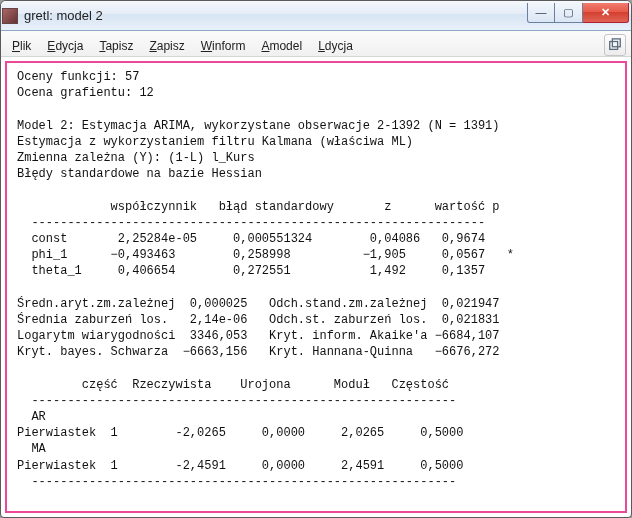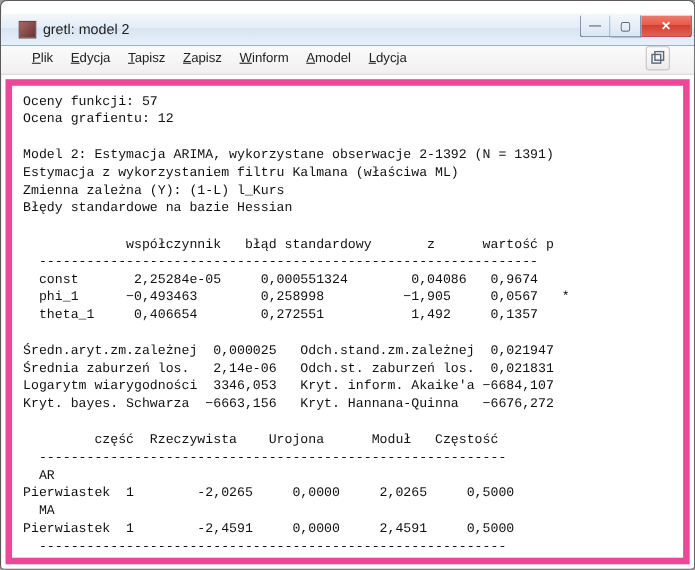--- a/index.html
+++ b/index.html
@@ -23,22 +23,21 @@
     display: flex;
     flex-direction: column;
   }
   .titlebar {
     height: 30px;
     background: linear-gradient(to bottom, #f5f8fc 0%, #e4ecf7 45%, #d7e4f3 46%, #e8f0fa 100%);
     border-bottom: 1px solid #8ea7c5;
     border-radius: 5px 5px 0 0;
     display: flex;
     align-items: center;
-    padding: 0 0 0 16px;
-    margin-top: 11px;
+    padding: 0 0 0 1px;
   }
   .titlebar .app-icon {
     width: 16px; height: 16px;
     background: linear-gradient(135deg,#a66,#633);
     border: 1px solid #644;
     margin-right: 6px;
   }
   .titlebar .title {
     flex: 1;
     color: #222;
@@ -63,43 +62,43 @@
     background: linear-gradient(to bottom,#f07b6e 0%,#e65b4c 45%,#d23e2e 46%,#e26355 100%);
     border-color: #a23;
     color: #fff;
     font-weight: bold;
   }
   .menubar {
     height: 26px;
     background: linear-gradient(to bottom,#fbfbfb,#f0f0f0);
     border-bottom: 1px solid #d6d6d6;
     display: flex;
-    align-items: flex-start;
-    padding: 0 20px;
+    align-items: flex-end;
+    padding: 0 3px;
   }
   .menuitem {
     padding: 3px 8px;
     color: #222;
     cursor: default;
   }
   .menuitem u { text-decoration: underline; }
   .menubar .spacer { flex: 1; }
   .toolbtn {
     width: 22px; height: 22px;
     border: 1px solid #c5c5c5;
     border-radius: 3px;
     background: linear-gradient(to bottom,#fdfdfd,#ececec);
     display: flex; align-items: center; justify-content: center;
     margin-right: 2px;
   }
   .toolbtn svg { width: 14px; height: 14px; stroke:#5b6b7e; fill:none; stroke-width:1.5; }
   .content {
     flex: 1;
     margin: 4px;
-    border: 6px solid #ec4899;
+    border: 2px solid #ec4899;
     background: #fff;
     padding: 6px 10px;
     font-family: "Courier New", monospace;
     font-size: 12px;
     line-height: 1.35;
     color: #111;
     white-space: pre;
     overflow: hidden;
   }
 </style>

